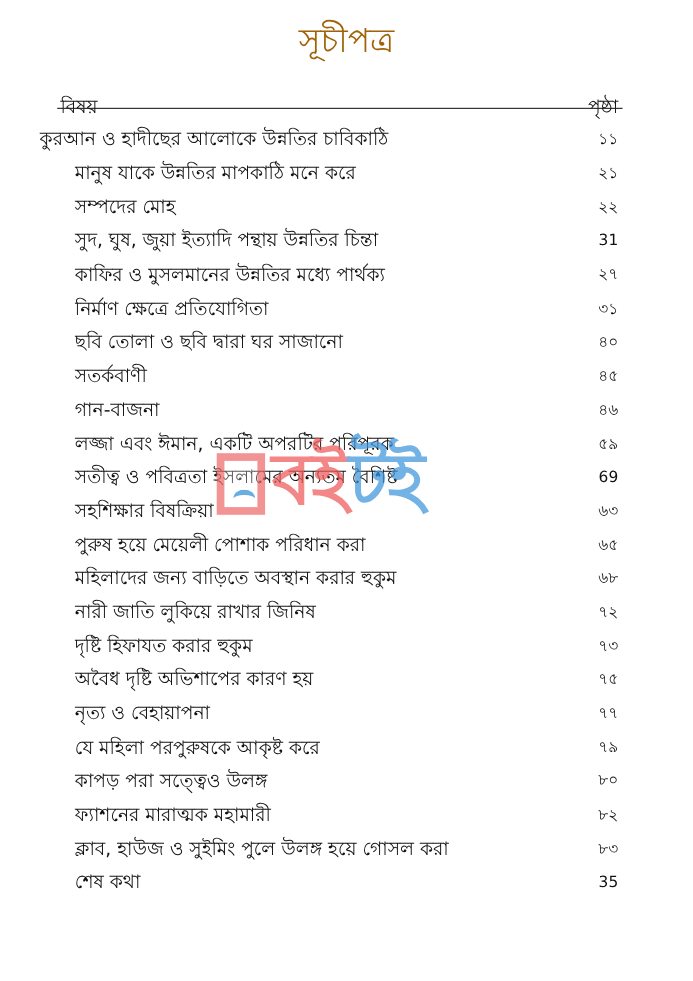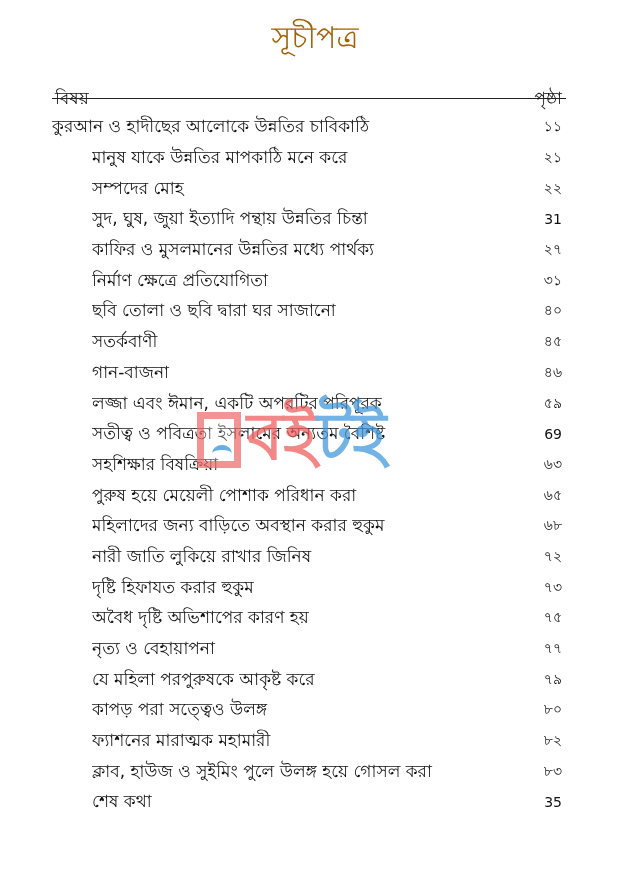--- a/index.html
+++ b/index.html
@@ -50,37 +50,37 @@
       position: absolute;
       left: 0; top: 112px;
       width: 630px;
       margin: 0; padding: 0;
       list-style: none;
     }
     .toc-row {
       display: flex;
       align-items: center;
       height: 30.7px;
-      padding-left: 92px;
+      padding-left: 68px;
       padding-right: 68px;
       box-sizing: border-box;
     }
     .toc-title {
       flex: 1 1 auto;
       font-size: 17px;
       white-space: nowrap;
       overflow: hidden;
     }
     .toc-page {
       flex: 0 0 auto;
       width: 50px;
       text-align: right;
       font-size: 14px;
     }
-    .toc-row:first-child { padding-left: 52px; }
+    .toc-row:first-child { padding-left: 36px; }
     .watermark {
       position: absolute;
       left: 197px;
       top: 408px;
       width: 220px;
       height: 76px;
       pointer-events: none;
       opacity: 0.72;
     }
     .wm-box {

